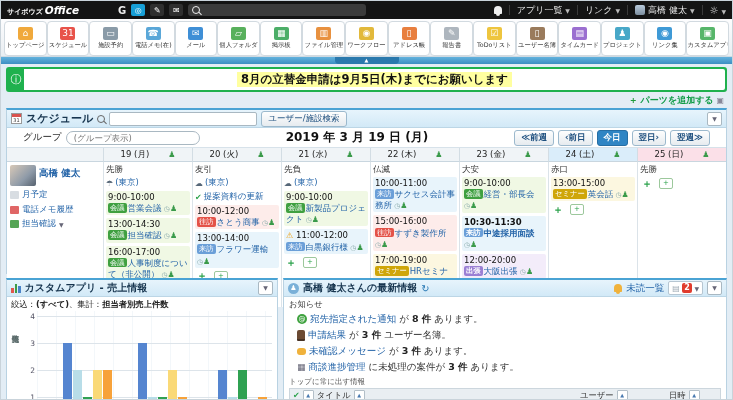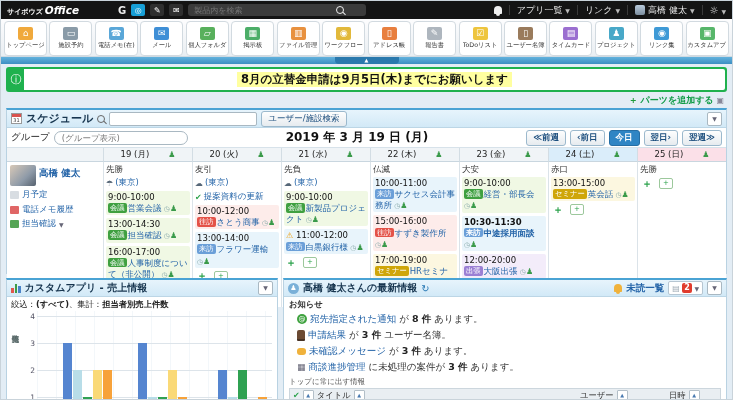--- a/index.html
+++ b/index.html
@@ -50,21 +50,21 @@
   
   .sched{margin:1px 5px 0;height:166px}
   .sched .phead{height:17px;font-size:11px}
   .cal-ic{width:11px;height:11px;background:#fff;border:1px solid #999;box-sizing:border-box;position:relative}
   .cal-ic:before{content:"";position:absolute;left:0;top:0;right:0;height:3px;background:#d9534f}
   .cal-ic:after{content:"31";position:absolute;left:0;right:0;top:3px;font-size:5px;color:#444;text-align:center}
   .mag2{width:6px;height:6px;border:1.4px solid #666;border-radius:50%;position:relative;display:inline-block}
   .mag2:after{content:"";position:absolute;width:4px;height:1.4px;background:#666;left:5px;top:6px;transform:rotate(45deg)}
   .s-input{width:140px;height:12px;border:1px solid #a9b8c2;border-radius:2px;background:#fff;font-size:9px;padding:0 3px;outline:0;font-family:inherit}
   .btn{background:linear-gradient(#fefefe,#e6ebef);border:1px solid #9cb9cd;border-radius:3px;font-size:8.5px;color:#1c4e7e;padding:1px 6px;cursor:pointer;white-space:nowrap;font-family:inherit}
-  .subhead{height:19px;display:flex;align-items:center;padding:0 4px;gap:4px;border-bottom:1px solid #d7e2ea;font-size:9.5px;color:#333}
+  .subhead{height:19px;display:flex;align-items:center;padding:0 16px;gap:4px;border-bottom:1px solid #d7e2ea;font-size:9.5px;color:#333}
   .pill{width:118px;height:12px;border:1px solid #a9b8c2;border-radius:7px;font-size:8.5px;color:#777;padding:0 7px;line-height:12px;background:#fff}
   .date-title{flex:1;text-align:center;font-weight:bold;font-size:12px;color:#111}
   .nav-btn{font-weight:bold}
   .nav-btn.active{background:#2f85c4;color:#fff;border-color:#266ea4}
   .grid{display:grid;grid-template-columns:96px repeat(7,1fr)}
   .dh{height:13px;background:#f0f4f7;border-bottom:1px solid #c9d6df;border-left:1px solid #d3dde4;font-size:8.5px;color:#222;display:flex;align-items:center;justify-content:center;gap:19px}
   .dh.corner{border-left:none}
   .dh.sat{background:#daedfa}
   .dh.sun{background:#fbe0e8}
   .person{color:#3a9a4a;font-size:8px;line-height:8px}
@@ -106,26 +106,26 @@
   .plot{position:absolute;left:30px;right:5px;top:0;height:113px;background:repeating-linear-gradient(90deg,#f3f7fa 0,#f3f7fa 1px,transparent 1px,transparent 19px)}
   .gridline{position:absolute;left:0;right:0;height:1px;background:#dde4ea}
   .tick{position:absolute;left:-12px;width:10px;text-align:right;font-size:7.5px;color:#556;transform:translateY(-4px)}
   .bgroup{position:absolute;bottom:0;display:flex;align-items:flex-end;gap:1px}
   .bar{width:9px}
   
   .uicon{width:11px;height:11px;border-radius:50%;background:#7ab0d8;color:#fff;font-size:7px;text-align:center;line-height:11px}
   .refresh{color:#2a7ab5;font-size:10px}
   .bell-y{width:8px;height:8px;background:#f0b23c;border-radius:5px 5px 1px 1px;position:relative}
   .bell-y:after{content:"";position:absolute;left:2px;top:8px;width:4px;height:2px;background:#f0b23c;border-radius:0 0 2px 2px}
-  .unread-lnk{font-weight:bold;font-size:9.5px}
+  .unread-lnk{font-weight:normal;font-size:9.5px}
   .cnt-btn{display:flex;align-items:center;gap:2px;background:#fff;border:1px solid #b6c6d2;border-radius:2px;padding:0 3px;height:12px;cursor:pointer}
   .page-ic{color:#98a6b0;font-size:8px}
   .red-badge{background:#e03c2e;color:#fff;font-weight:bold;font-size:8px;border-radius:2px;padding:0 2.5px;line-height:10px}
   .news-body{padding:2px 5px 0;font-size:9.5px;color:#333}
-  .news-sec{font-size:8.3px;font-weight:bold;color:#333;margin-bottom:1px}
+  .news-sec{font-size:8.3px;font-weight:normal;color:#333;margin-bottom:1px}
   .notice{display:flex;align-items:center;gap:3px;padding:1.5px 0 1.5px 8px}
   .n-ic{flex:0 0 auto}
   .ic-at{width:10px;height:10px;border-radius:50%;background:#3fa23f;color:#fff;font-size:7px;line-height:10px;text-align:center}
   .ic-stamp{width:8px;height:9px;background:#6b4a33;border-radius:2px 2px 1px 1px;border-bottom:2px solid #473225}
   .ic-chat{width:9px;height:7px;background:#f0b23c;border-radius:3px;position:relative}
   .ic-chat:after{content:"";position:absolute;left:2px;bottom:-2px;border:2px solid transparent;border-top-color:#f0b23c}
   .ic-bldg{color:#667;font-size:9px;line-height:9px}
   .ncount{font-weight:bold;color:#222}
   .pinned-lbl{font-size:7.5px;color:#555;margin:2px 0 1px}
   .ntable{border:1px solid #ccd6dd;border-bottom:none}
@@ -144,21 +144,20 @@
   <div class="topbar">
     <span class="logo">
       <span class="l1">サイボウズ</span>
       <span class="l2">Office</span>
     </span>
     <span class="g-btn">G</span>
     <span class="sq blue">◎</span>
     <span class="sq dark">✎</span>
     <span class="sq dark">✉</span>
     <span class="tsearch">
-      <input placeholder="製品内を検索" style="">
       <span class="mag"></span>
     </span>
     <span class="top-right">
       <span class="bell"></span>
       <span class="tsep"></span>
       <span><span>アプリ一覧</span> <span class="caret">▼</span></span>
       <span class="tsep"></span>
       <span><span>リンク</span> <span class="caret">▼</span></span>
       <span class="tsep"></span>
       <span style="display:flex;align-items:center;gap:3px">
@@ -168,20 +167,24 @@
       </span>
       <span class="tsep"></span>
       <span><span class="gear">☼</span> <span class="caret">▼</span></span>
     </span>
   </div>
 
   <div class="toolbar" id="apps">
       <div class="app">
         <div class="app-ic" style="background: rgb(240, 169, 60);">⌂</div>
         <div class="app-lb">トップページ</div>
+      </div>
+      <div class="app">
+        <div class="app-ic" style="background: rgb(232, 83, 74);">31</div>
+        <div class="app-lb">スケジュール</div>
       </div>
       <div class="app">
         <div class="app-ic" style="background: rgb(138, 155, 168);">▭</div>
         <div class="app-lb">施設予約</div>
       </div>
       <div class="app">
         <div class="app-ic" style="background: rgb(90, 167, 216);">☎</div>
         <div class="app-lb">電話メモ(在)</div>
       </div>
       <div class="app">
@@ -372,21 +375,21 @@
           <div class="ev" style="background: rgb(252, 247, 224);"><span class="time">17:00-19:00</span><br><span class="badge" style="background: rgb(207, 166, 10);">セミナー</span><a>HRセミナー</a><span class="ev-ic"> ◷</span><span class="ev-p">♟</span></div>
           <div class="plusrow">
             <span class="plus-g">＋</span>
             <span class="addbtn">+</span>
           </div>
         </div>
         <div class="dcell">
           <div class="rokuyo">大安</div>
           <div class="ev" style="background: rgb(240, 248, 228);"><span class="time">9:00-10:00</span><br><span class="badge" style="background: rgb(63, 160, 64);">会議</span><a>経営・部長会</a><span class="ev-ic"> ◷</span><span class="ev-p">♟</span></div>
           <div class="ev" style="background: rgb(232, 244, 251); font-weight: bold;"><span class="time">10:30-11:30</span><br><span class="badge" style="background: rgb(107, 159, 216);">来訪</span><a>中途採用面談</a><span class="ev-ic"> ◷</span><span class="ev-p">♟</span></div>
-          <div class="ev" style="background: rgb(243, 236, 250);"><span class="time">12:00-20:00</span><br><span class="badge" style="background: rgb(155, 127, 212);">出張</span><a>大阪出張</a><span class="ev-ic"> ◷</span><span class="ev-p">♟</span></div>
+          <div class="ev" style="background: rgb(243, 236, 250);"><span class="time">12:00-20:00</span><br><span class="badge" style="background: rgb(155, 127, 212); font-weight: bold;">出張</span><a>大阪出張</a><span class="ev-ic"> ◷</span><span class="ev-p">♟</span></div>
           <div class="plusrow">
             <span class="plus-g">＋</span>
             <span class="addbtn">+</span>
           </div>
         </div>
         <div class="dcell">
           <div class="rokuyo">赤口</div>
           <div class="ev" style="background: rgb(252, 247, 224);"><span class="time">13:00-15:00</span><br><span class="badge" style="background: rgb(207, 166, 10);">セミナー</span><a>英会話</a><span class="ev-ic"> ◷</span><span class="ev-p">♟</span></div>
           <div class="plusrow">
             <span class="plus-g">＋</span>

